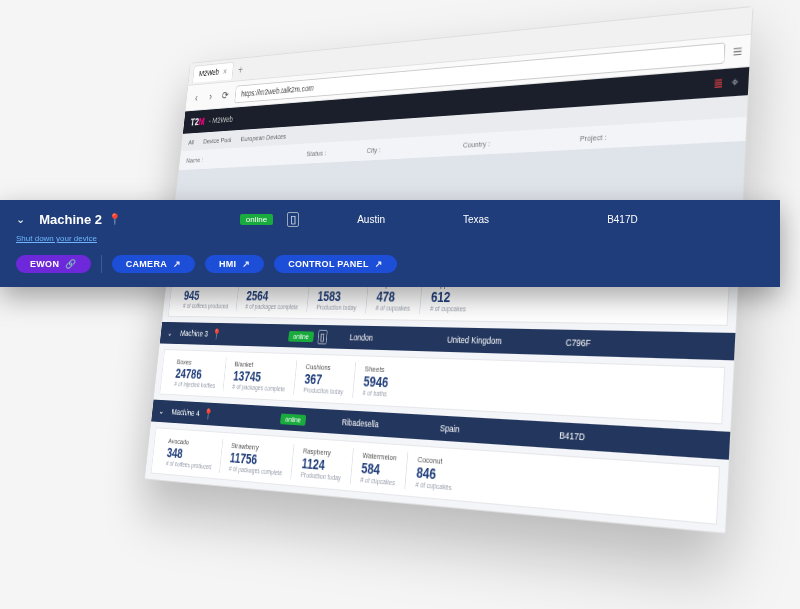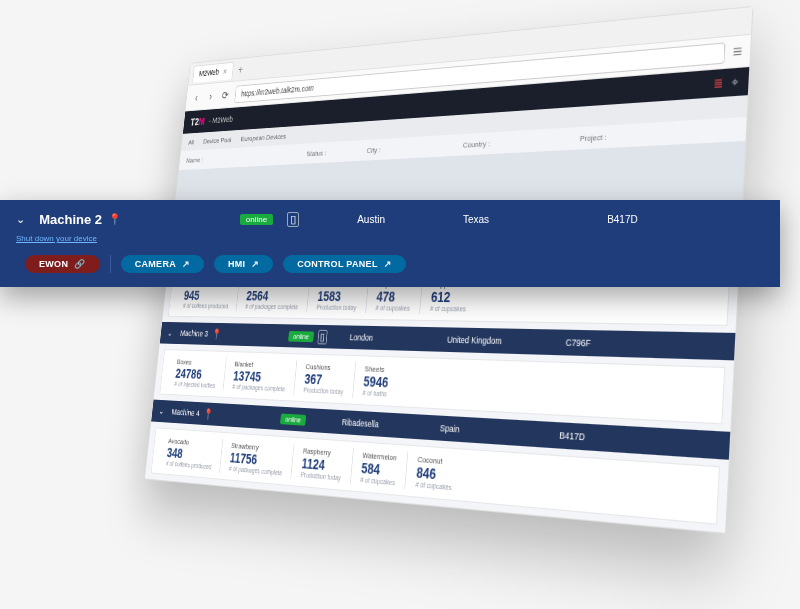--- a/index.html
+++ b/index.html
@@ -125,22 +125,22 @@
   .fp-city, .fp-country, .fp-proj { font-size:10px; }
   .fp-created { font-size:8px; color:#cdd6ea; margin-top:4px;}
   .fp-link { font-size:8px; color:#6fb6ff; text-decoration:underline; margin-top:3px; display:inline-block; cursor:pointer;}
   .fp-btns { margin-top:10px; display:flex; align-items:center; gap:10px;}
   .pill {
     display:flex; align-items:center; justify-content:center;
     font-size:9px; font-weight:bold; color:#fff;
     padding: 4px 14px; border-radius:12px; cursor:pointer; gap:6px;
     letter-spacing: .3px;
   }
-  .pill.dark { background:#7f1d1d;margin-left:9px; }
-  .pill.blue { background:#0369a1; }
+  .pill.dark { background:#6d28d9; }
+  .pill.blue { background:#1d4ed8; }
   .pill .ext { font-size:9px; opacity:.9;}
   .sep { width:1px; height:18px; background:#3c5a9e; }
 
   
   .mrow {
     background:#23365d; color:#fff; height:24px;
     display:flex; align-items:center; padding:0 10px; font-size:9px;
   }
   .mrow .chev { margin-right:6px; font-size:9px;}
   .mrow.grid .n { width:26%; display:flex; gap:6px; align-items:center;}

